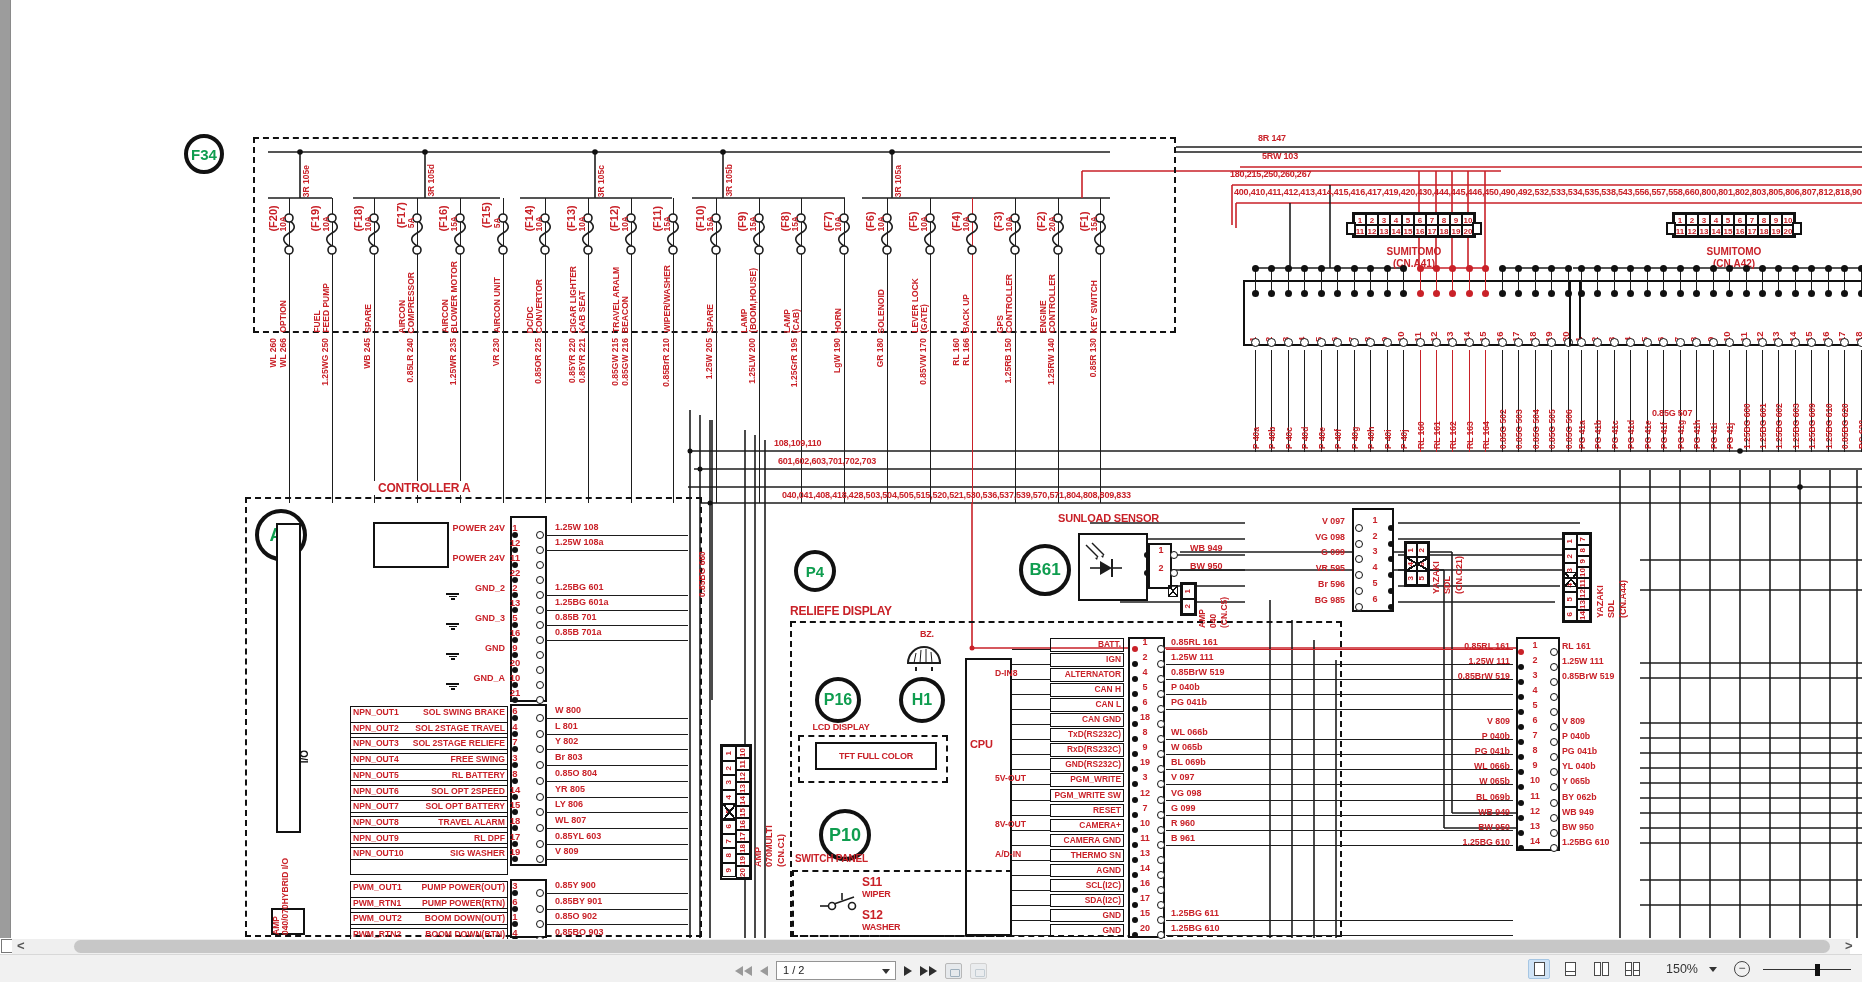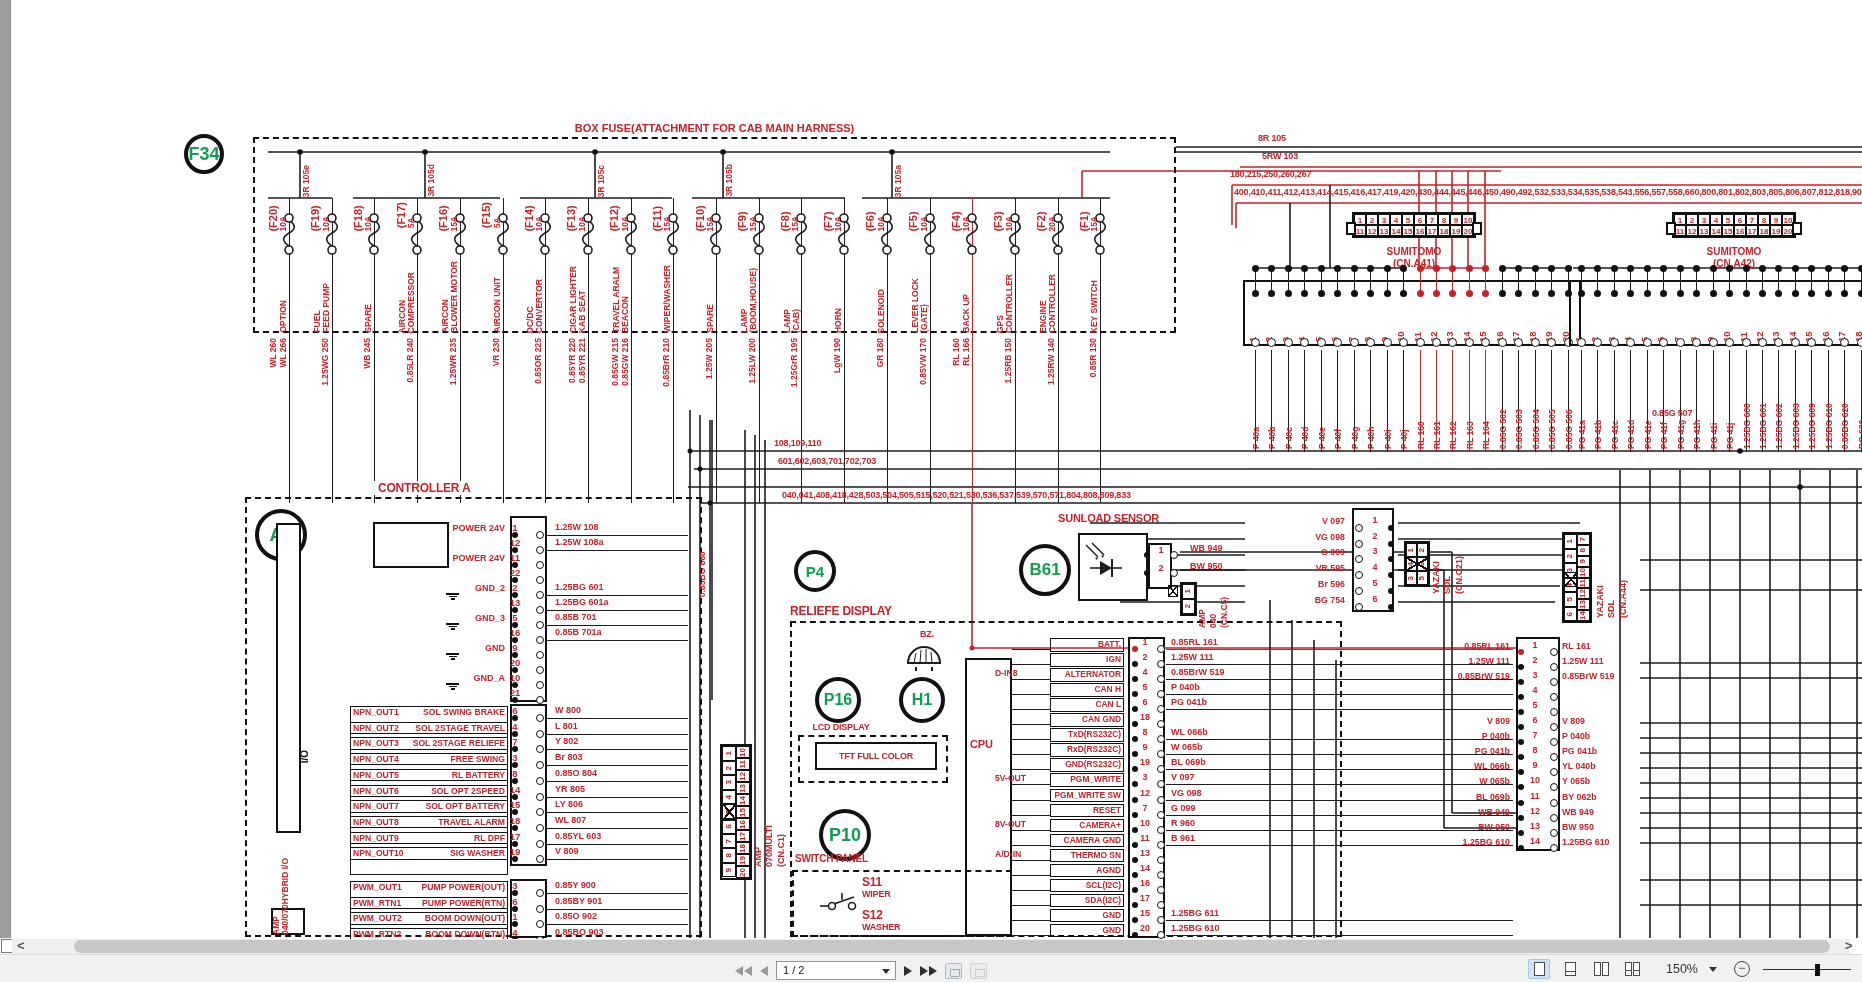--- a/index.html
+++ b/index.html
@@ -279,25 +279,24 @@
     <line x1="1314" y1="640" x2="1314" y2="938"></line>
       <line x1="1336" y1="660" x2="1336" y2="938"></line>
     <line x1="1640" y1="560" x2="1862" y2="560"></line>
       <line x1="1640" y1="590" x2="1862" y2="590"></line>
     <line x1="1640" y1="880" x2="1862" y2="880"></line>
       <line x1="1640" y1="905" x2="1862" y2="905"></line>
     <circle class="d" cx="1740" cy="451" r="2.8"></circle>
       <circle class="d" cx="1800" cy="487" r="2.8"></circle>
   </svg>
 
-  <div class="tag" style="left:184px;top:134px;width:40px;height:40px;font-size:18px">
+  <div class="tag" style="left:184px;top:134px;width:40px;height:40px;font-size:15px">
       <span>F34</span>
     </div>
   <div class="dbox" style="left:253px;top:137px;width:923px;height:196px"></div>
-  <div class="fbtitle"><span>BOX FUSE(ATTACHMENT FOR CAB MAIN HARNESS)</span></div>
 
   <div class="blabels">
 
   <span class="bl vtext" style="--i: 0;">3R 105e</span>
       <span class="bl vtext" style="--i: 1;">3R 105d</span>
       <span class="bl vtext" style="--i: 2;">3R 105c</span>
       <span class="bl vtext" style="--i: 3;">3R 105b</span>
       <span class="bl vtext" style="--i: 4;">3R 105a</span>
     </div>
 
@@ -651,21 +650,21 @@
       <span class="flabel vtext">KEY SWITCH</span>
       <span class="fwires">
         <span class="vtext">0.85R 130</span>
         <span class="vtext"></span>
       </span>
     </div>
     </div>
 
   <div>
 
-  <span class="rt trw has-text" style="--i: 0; left: 1258px; top: 133px;">8R 105</span>
+  <span class="rt trw has-text" style="--i: 0; left: 1258px; top: 133px;">8R 147</span>
       <span class="rt trw has-text" style="--i: 1; left: 1262px; top: 151px;">5RW 103</span>
       <span class="rt trw has-text" style="--i: 2; left: 1230px; top: 169px;">180,215,250,260,267</span>
       <span class="rt trw has-text" style="--i: 3; left: 1234px; top: 187px;">400,410,411,412,413,414,415,416,417,419,420,430,444,445,446,450,490,492,532,533,534,535,538,543,556,557,558,660,800,801,802,803,805,806,807,812,818,900,901,902,903,9</span>
     </div>
 
   <div>
 
   <span class="rt mdw has-text" style="--i: 0; left: 774px; top: 438px;">108,109,110</span>
       <span class="rt mdw has-text" style="--i: 1; left: 778px; top: 456px;">601,602,603,701,702,703</span>
       <span class="rt mdw has-text" style="--i: 2; left: 782px; top: 490px;">040,041,408,418,428,503,504,505,515,520,521,530,536,537,539,570,571,804,808,809,833</span>
@@ -1620,21 +1619,21 @@
       <span class="pnum">4</span>
       <span class="dot"></span>
     </div>
       <div class="ylrow has-lbl has-pin" style="--i: 4;">
       <span class="lbl">Br 596</span>
       <span class="circ"></span>
       <span class="pnum">5</span>
       <span class="dot"></span>
     </div>
       <div class="ylrow has-lbl has-pin" style="--i: 5;">
-      <span class="lbl">BG 754</span>
+      <span class="lbl">BG 985</span>
       <span class="circ"></span>
       <span class="pnum">6</span>
       <span class="dot"></span>
     </div>
     </div>
   <div class="vtab" style="left:1404px;top:541px">
     <span class="vcol">
 
     <span class="vcell" style="width: 11px; height: 14px; --i: 0;">
           <span class="vtext">1</span>

